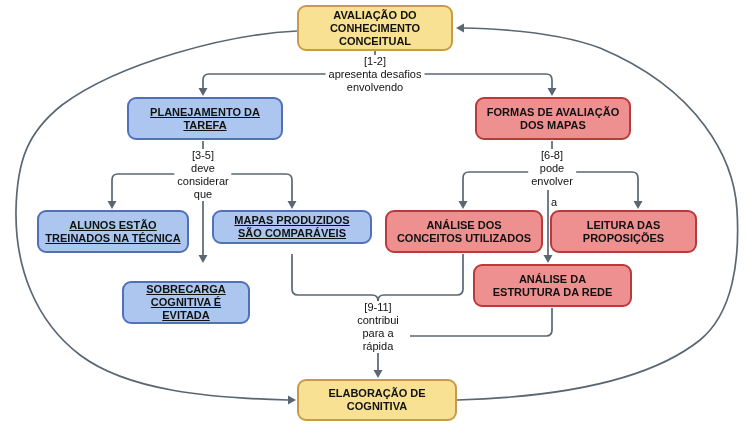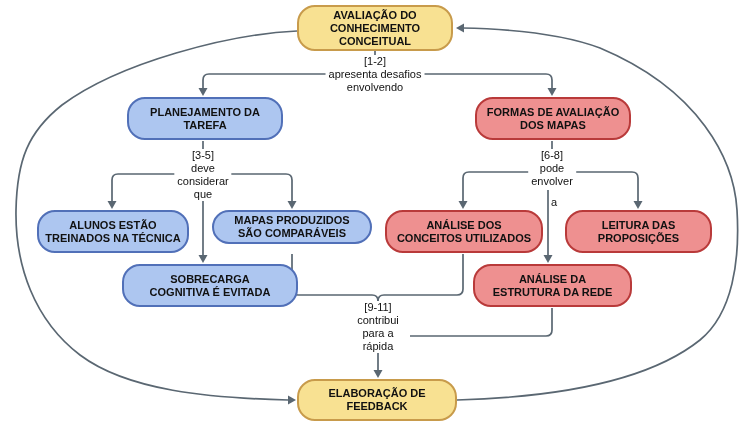--- a/index.html
+++ b/index.html
@@ -1,25 +1,25 @@
 <!DOCTYPE html>
 <html style="--yellow-fill: #F8E192; --yellow-border: #C89B4B; --blue-fill: #ADC6F0; --blue-border: #5170B8; --red-fill: #EE9090; --red-border: #B93A3A; --line: #5A6772; --text: #111111;"><head>
 <meta charset="utf-8">
 <title>Diagram</title>
 <style>
   html,body{margin:0;padding:0;background:#fff;}
   .canvas{position:relative;width:750px;height:425px;background:#fff;overflow:hidden;
           font-family:"Liberation Sans",sans-serif;}
   .wires{position:absolute;left:0;top:0;z-index:0;}
   .node{position:absolute;z-index:1;display:flex;align-items:center;justify-content:center;
-        text-align:center;border-radius:18px;border:2px solid #888;font-weight:bold;
+        text-align:center;border-radius:9px;border:2px solid #888;font-weight:bold;
         font-size:11px;line-height:13px;color:var(--text,#111);white-space:pre-line;
         box-sizing:border-box;padding:2px;}
   .node.yellow{background:var(--yellow-fill,#F8E192);border-color:var(--yellow-border,#C89B4B);}
-  .node.blue{background:var(--blue-fill,#ADC6F0);border-color:var(--blue-border,#5170B8);}
+  .node.blue{background:var(--blue-fill,#ADC6F0);border-color:var(--blue-border,#5170B8);text-decoration:underline;}
   .node.red{background:var(--red-fill,#EE9090);border-color:var(--red-border,#B93A3A);text-align:center;}
   .link-label{position:absolute;z-index:2;transform:translateX(-50%);text-align:center;
         font-weight:normal;font-size:11px;line-height:13px;color:var(--text,#111);
         white-space:pre-line;background:#fff;padding:0 3px;}
   .link-label.plain{transform:none;padding:0 1px;}
   .wire{stroke:var(--line,#5A6772);stroke-width:1.7;fill:none;}
   .arrow{fill:var(--line,#5A6772);stroke:none;}
 </style>
 </head>
 <body>
@@ -66,30 +66,30 @@
 CONHECIMENTO
 CONCEITUAL</div>
   <div class="node blue" style="left:127px;top:97px;width:156px;height:43px">PLANEJAMENTO DA
 TAREFA</div>
   <div class="node red" style="left:475px;top:97px;width:156px;height:43px">FORMAS DE AVALIAÇÃO
 DOS MAPAS</div>
   <div class="node blue" style="left:37px;top:210px;width:152px;height:43px">ALUNOS ESTÃO
 TREINADOS NA TÉCNICA</div>
   <div class="node blue" style="left:212px;top:210px;width:160px;height:34px">MAPAS PRODUZIDOS
 SÃO COMPARÁVEIS</div>
-  <div class="node blue" style="left:122px;top:264px;width:176px;height:43px">SOBRECARGA
+  <div class="node blue" style="left:122px;top:281px;width:128px;height:43px">SOBRECARGA
 COGNITIVA É EVITADA</div>
   <div class="node red" style="left:385px;top:210px;width:158px;height:43px">ANÁLISE DOS
 CONCEITOS UTILIZADOS</div>
-  <div class="node red" style="left:565px;top:210px;width:147px;height:43px">LEITURA DAS
+  <div class="node red" style="left:550px;top:210px;width:147px;height:43px">LEITURA DAS
 PROPOSIÇÕES</div>
   <div class="node red" style="left:473px;top:264px;width:159px;height:43px">ANÁLISE DA
 ESTRUTURA DA REDE</div>
   <div class="node yellow" style="left:297px;top:379px;width:160px;height:42px">ELABORAÇÃO DE
-FEEDBACK</div>
+COGNITIVA</div>
 
   <div class="link-label" style="left:375px;top:55px">[1-2]
 apresenta desafios
 envolvendo</div>
   <div class="link-label" style="left:203px;top:149px">[3-5]
 deve
 considerar
 que</div>
   <div class="link-label" style="left:552px;top:149px">[6-8]
 pode

